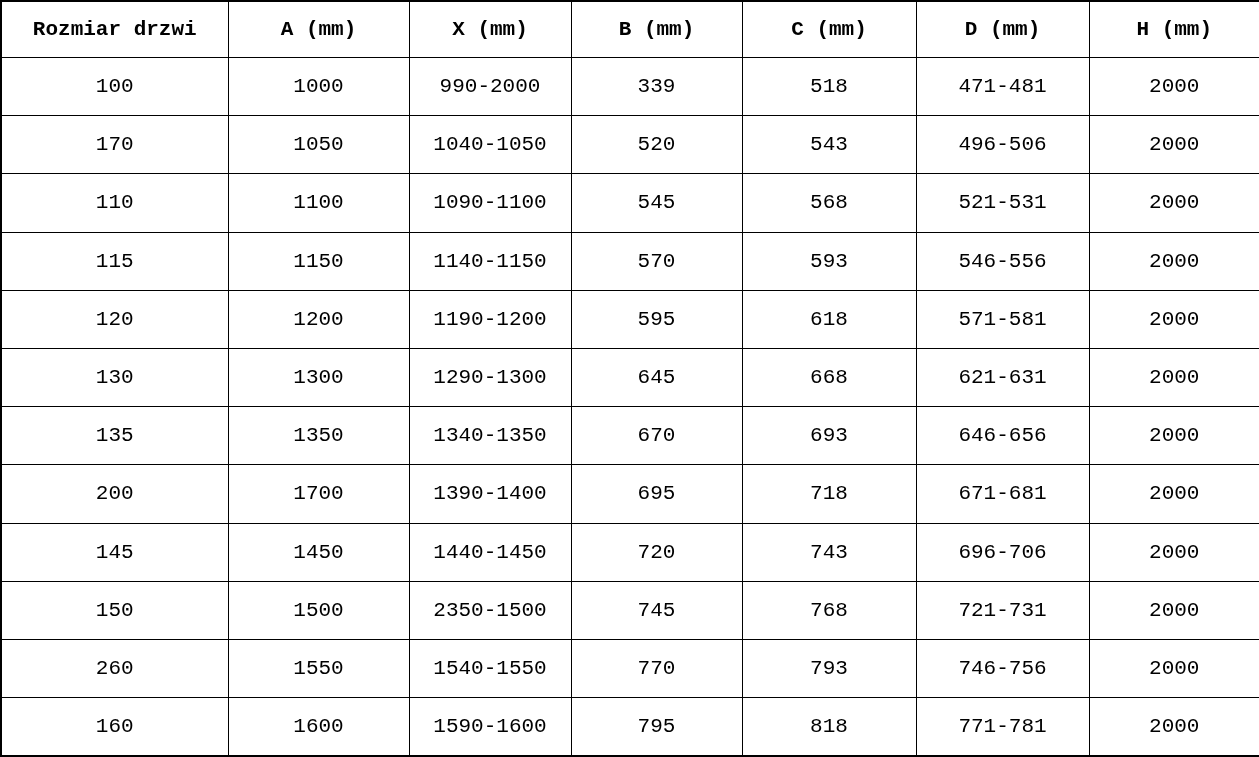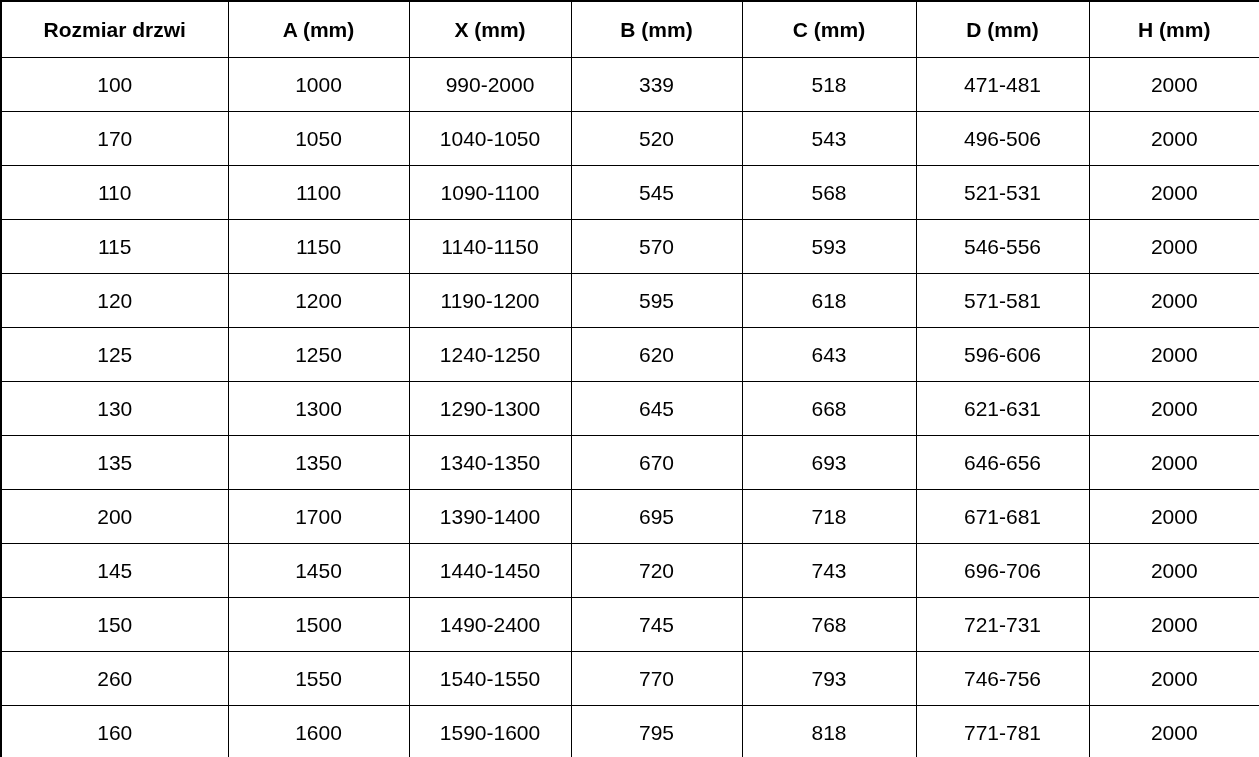--- a/index.html
+++ b/index.html
@@ -5,20 +5,21 @@
   html, body {
     margin: 0;
     padding: 0;
     background: #ffffff;
     font-family: "Liberation Sans", "DejaVu Sans", sans-serif;
   }
   .table-wrap {
     width: 1259px;
     height: 757px;
     box-sizing: border-box;
+    font-family: Liberation Mono, monospace;
   }
   table.size-table {
     width: 1259px;
     height: 757px;
     border-collapse: collapse;
     table-layout: fixed;
     border: 2px solid #000000;
   }
   table.size-table th,
   table.size-table td {
@@ -116,29 +117,20 @@
         <tr class="data-row">
           <td>120</td>
           <td>1200</td>
           <td>1190-1200</td>
           <td>595</td>
           <td>618</td>
           <td>571-581</td>
           <td>2000</td>
         </tr>
         <tr class="data-row">
-          <td>125</td>
-          <td>1250</td>
-          <td>1240-1250</td>
-          <td>620</td>
-          <td>643</td>
-          <td>596-606</td>
-          <td>2000</td>
-        </tr>
-        <tr class="data-row">
           <td>130</td>
           <td>1300</td>
           <td>1290-1300</td>
           <td>645</td>
           <td>668</td>
           <td>621-631</td>
           <td>2000</td>
         </tr>
         <tr class="data-row">
           <td>135</td>
@@ -163,21 +155,21 @@
           <td>1450</td>
           <td>1440-1450</td>
           <td>720</td>
           <td>743</td>
           <td>696-706</td>
           <td>2000</td>
         </tr>
         <tr class="data-row">
           <td>150</td>
           <td>1500</td>
-          <td>1490-2400</td>
+          <td>2350-1500</td>
           <td>745</td>
           <td>768</td>
           <td>721-731</td>
           <td>2000</td>
         </tr>
         <tr class="data-row">
           <td>260</td>
           <td>1550</td>
           <td>1540-1550</td>
           <td>770</td>

